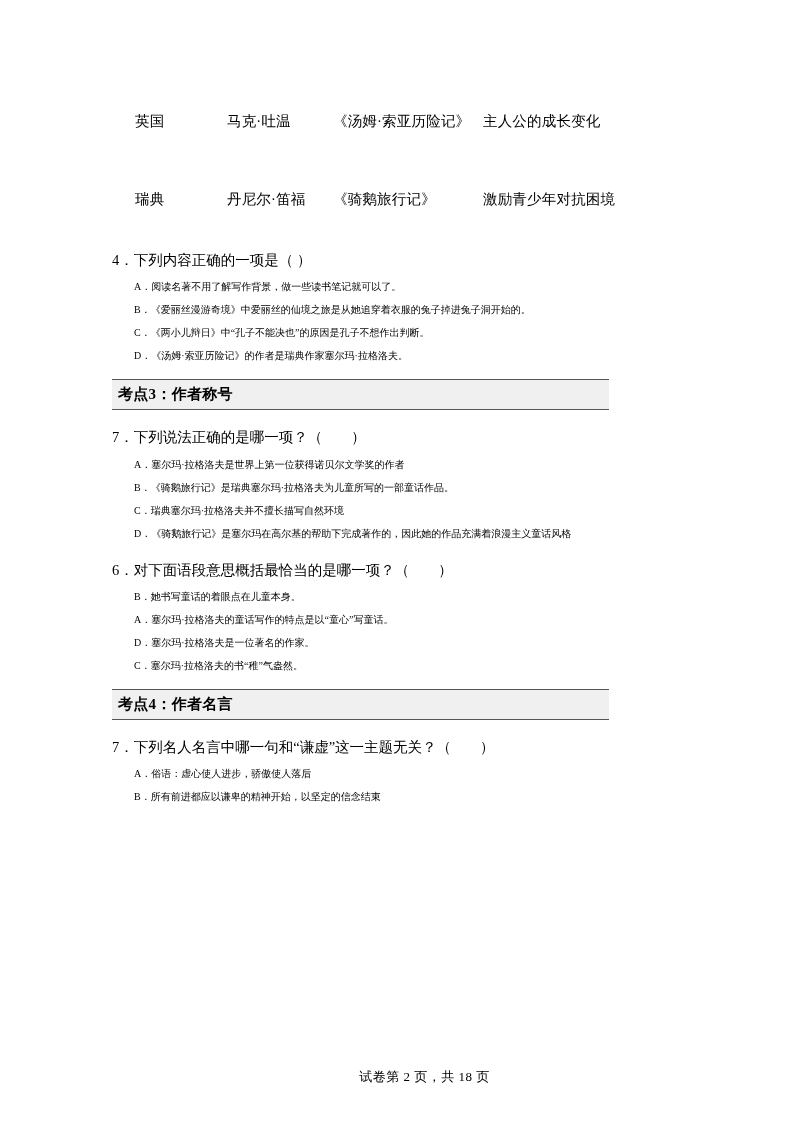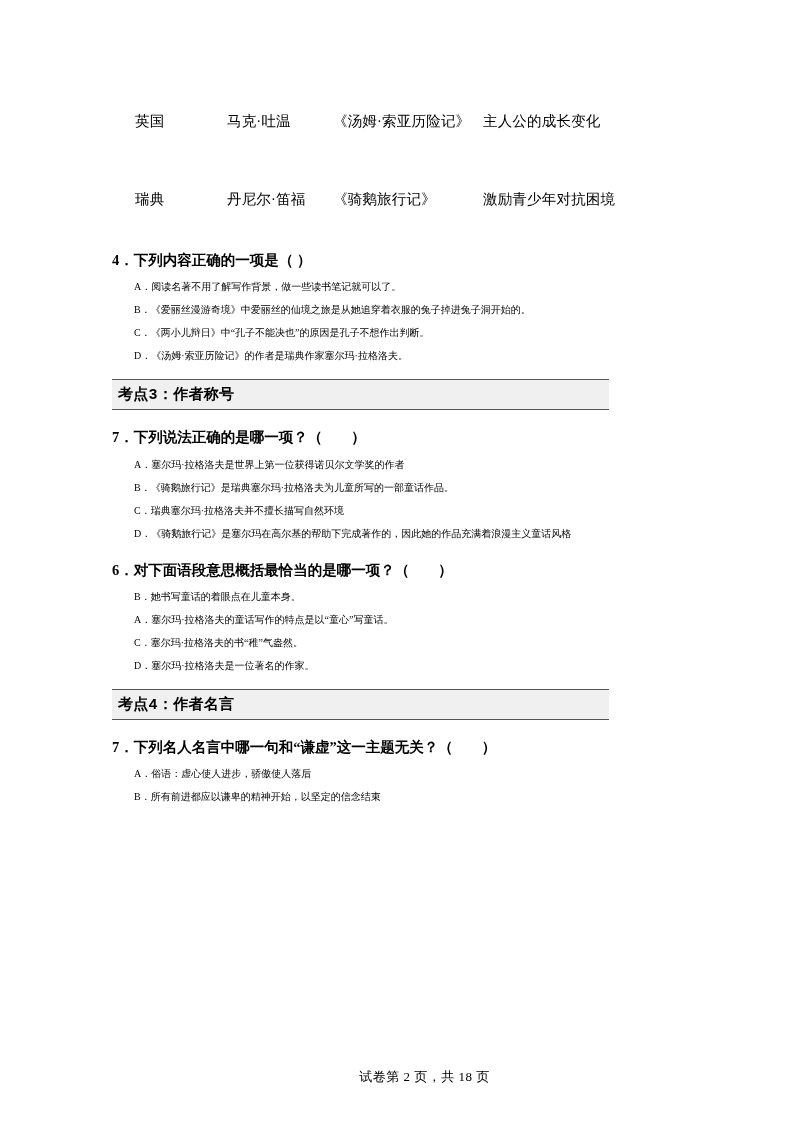--- a/index.html
+++ b/index.html
@@ -34,21 +34,20 @@
   .tbl-row .c1 { display: inline-block; width: 92px; }
   .tbl-row .c2 { display: inline-block; width: 106px; }
   .tbl-row .c3 { display: inline-block; width: 150px; }
   .tbl-row .c4 { display: inline-block; }
 
   .q {
     font-size: 14.5px;
     line-height: 1.75;
     margin: 15px 0 4px 0;
     text-align: justify;
-    font-weight: bold;
   }
   .opt {
     font-size: 10px;
     line-height: 1.8;
     margin: 5px 0 5px 22px;
     text-align: justify;
   }
   .para {
     font-size: 14.5px;
     line-height: 1.95;
@@ -58,21 +57,20 @@
   }
   .section-head {
     font-weight: bold;
     font-size: 15px;
     background: #f0f0f0;
     border-top: 1px solid #555;
     border-bottom: 1px solid #555;
     padding: 5px 21px 5px 6px;
     margin: 14px 0 8px 0;
     letter-spacing: 0.3px;
-    font-family: Liberation Mono, monospace;
   }
   .footer {
     position: absolute;
     left: 0;
     bottom: 36px;
     width: 793px;
     text-align: center;
     font-size: 13px;
     color: #000;
     letter-spacing: 0.5px;
@@ -103,22 +101,22 @@
 
   <div class="q">7．下列说法正确的是哪一项？（　　）</div>
   <div class="opt">A．塞尔玛·拉格洛夫是世界上第一位获得诺贝尔文学奖的作者</div>
   <div class="opt">B．《骑鹅旅行记》是瑞典塞尔玛·拉格洛夫为儿童所写的一部童话作品。</div>
   <div class="opt">C．瑞典塞尔玛·拉格洛夫并不擅长描写自然环境</div>
   <div class="opt">D．《骑鹅旅行记》是塞尔玛在高尔基的帮助下完成著作的，因此她的作品充满着浪漫主义童话风格</div>
 
   <div class="q">6．对下面语段意思概括最恰当的是哪一项？（　　）</div>
   <div class="opt">B．她书写童话的着眼点在儿童本身。</div>
   <div class="opt">A．塞尔玛·拉格洛夫的童话写作的特点是以“童心”写童话。</div>
+  <div class="opt">D．塞尔玛·拉格洛夫是一位著名的作家。</div>
   <div class="opt">C．塞尔玛·拉格洛夫的书“稚”气盎然。</div>
-  <div class="opt">D．塞尔玛·拉格洛夫是一位著名的作家。</div>
 
   <div class="section-head">考点4：作者名言</div>
 
   <div class="q">7．下列名人名言中哪一句和“谦虚”这一主题无关？（　　）</div>
   <div class="opt">A．俗语：虚心使人进步，骄傲使人落后</div>
   <div class="opt">B．所有前进都应以谦卑的精神开始，以坚定的信念结束</div>
 
 </div>
 
 <div class="footer">试卷第 2 页，共 18 页</div>

